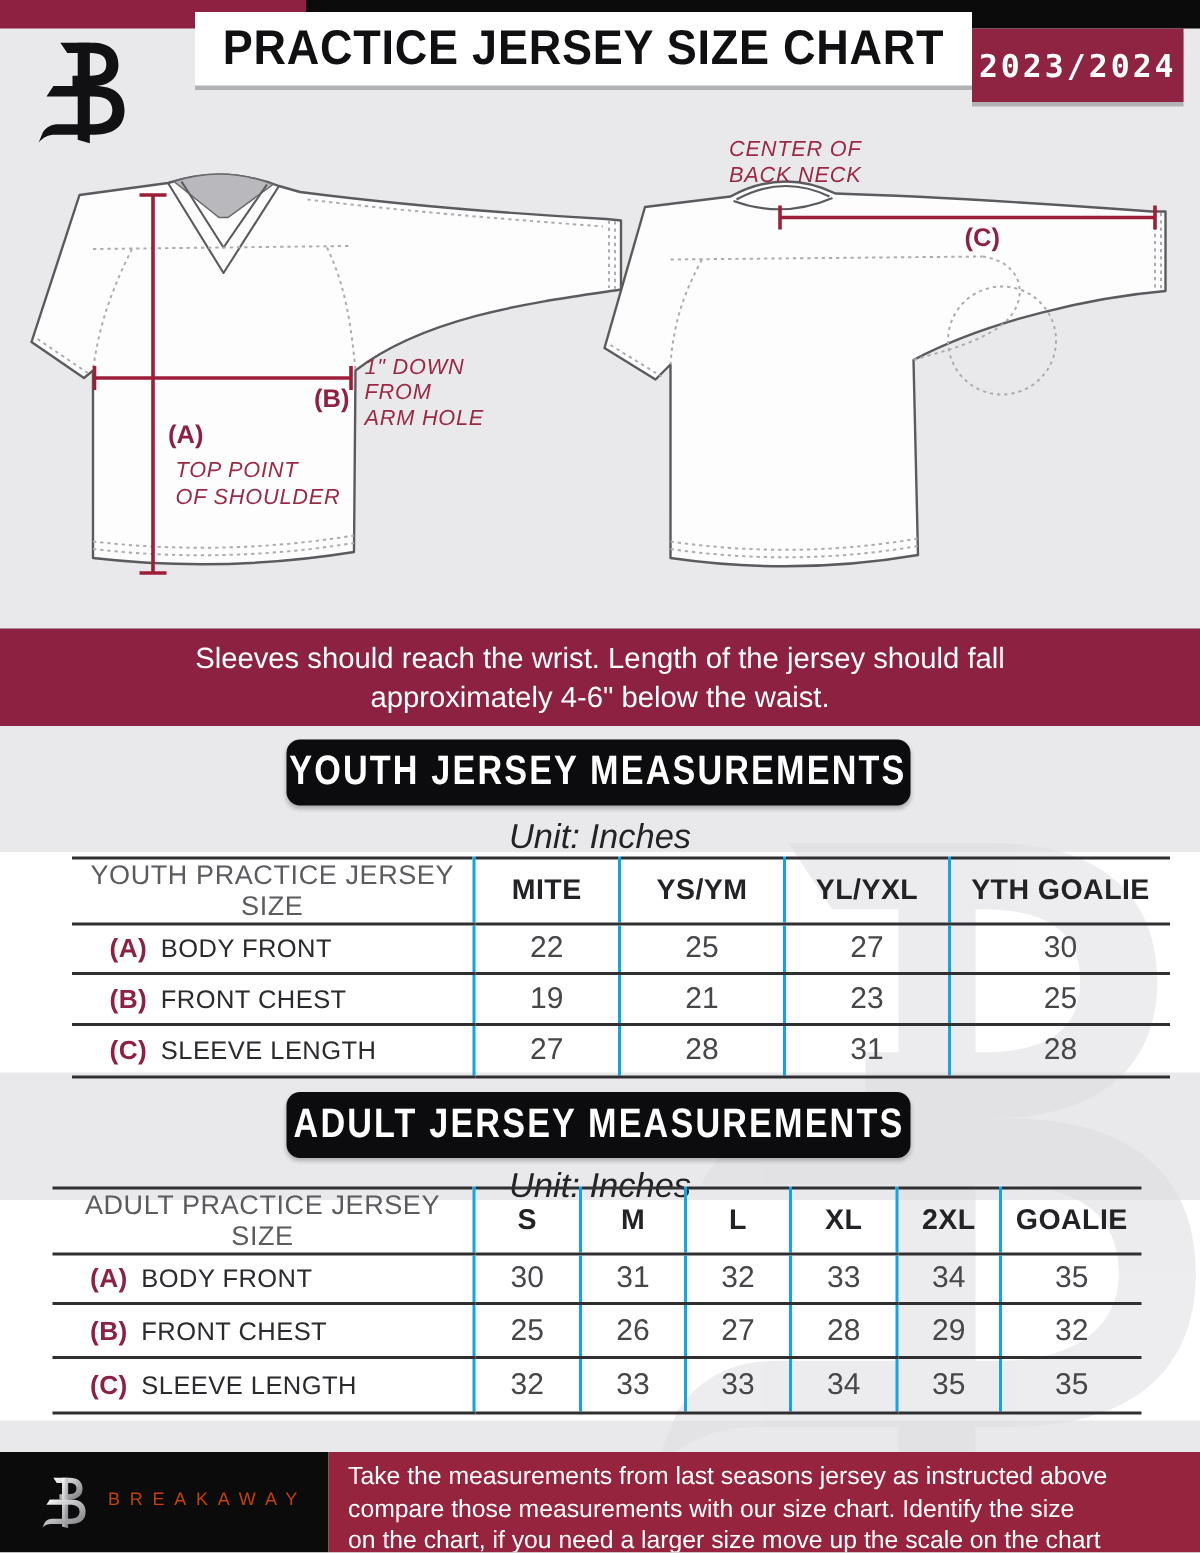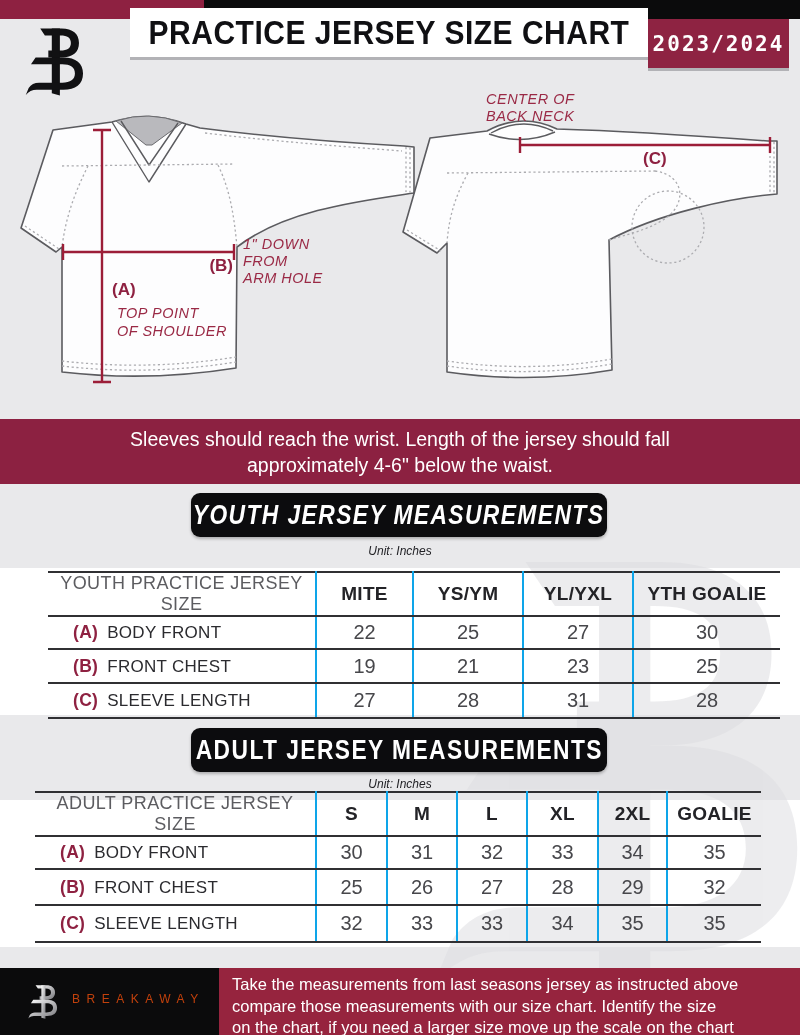--- a/index.html
+++ b/index.html
@@ -33,21 +33,21 @@
   
   .notice{left:0;top:419px;width:800px;height:65px;background:#8C2141;z-index:2;color:#FFF;
       text-align:center;font-size:19.5px;line-height:26px;padding-top:7px;box-sizing:border-box;}
 
   
   .white-band{left:0;width:800px;background:#FFFFFF;z-index:0;}
   .sec-banner{left:191px;width:416px;height:44px;background:#0C0C0E;border-radius:9px;z-index:2;
       display:flex;align-items:center;justify-content:center;color:#FFF;
       box-shadow:0 2px 3px rgba(0,0,0,.25);}
   .sec-banner .b{font-weight:bold;font-size:24px;letter-spacing:1.5px;transform:scale(.95,1.14);white-space:nowrap;}
-  .unit{left:0;width:800px;text-align:center;font-style:italic;font-size:12px;color:#232327;z-index:2;}
+  .unit{left:0;width:800px;text-align:center;font-style:italic;font-size:23px;color:#232327;z-index:2;}
 
   
   .mtable{position:absolute;border-collapse:collapse;table-layout:fixed;z-index:2;
       border-top:2px solid #303033;}
   .mtable td{border-bottom:2px solid #303033;padding:0;vertical-align:middle;}
   .mtable td.v{border-left:2px solid #0ea5e9;text-align:center;}
   .lh{text-align:center;font-size:18px;color:#5C5C60;letter-spacing:.4px;}
   .ch{font-weight:bold;font-size:19px;color:#232327;letter-spacing:.3px;}
   .val{font-size:20px;color:#47474B;}
   .lab{padding-left:25px !important;font-size:17px;color:#2B2B2F;letter-spacing:.3px;}
@@ -155,21 +155,21 @@
 
   <div class="abs white-band" style="top:568px;height:147px;"></div>
   <div class="abs white-band" style="top:800px;height:147px;"></div>
 
   <div class="abs watermark">
     <svg viewBox="0 0 110 128" width="404" height="470">
       <use href="#blogo" fill="#DEDEE1" opacity="0.55"></use>
     </svg>
   </div>
 
-  <div class="abs sec-banner" style="top:493px;font-style:italic;">
+  <div class="abs sec-banner" style="top:493px;">
     <span class="b">YOUTH JERSEY MEASUREMENTS</span>
   </div>
   <div class="abs unit" style="top:544px;">Unit: Inches</div>
 
   <table class="mtable" style="left:48px;top:571px;width:732px;">
     <colgroup>
         <col style="width:268px">
         <col style="width:97px">
         <col style="width:110px">
         <col style="width:110px">

